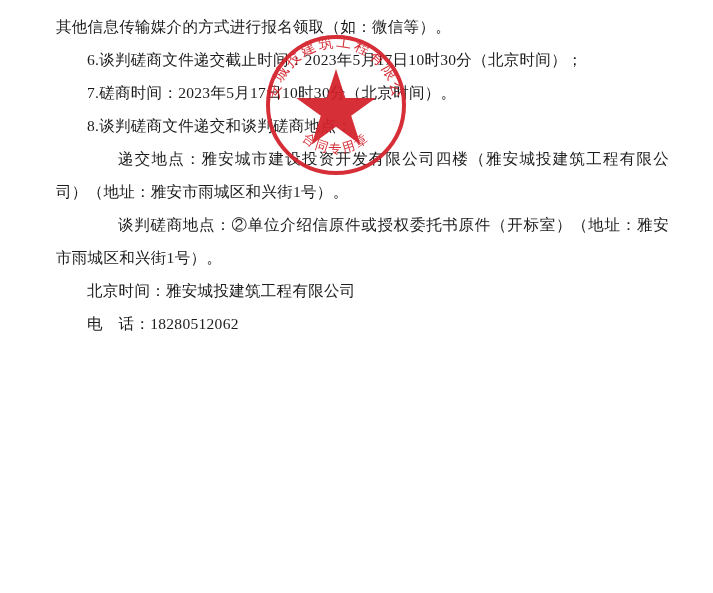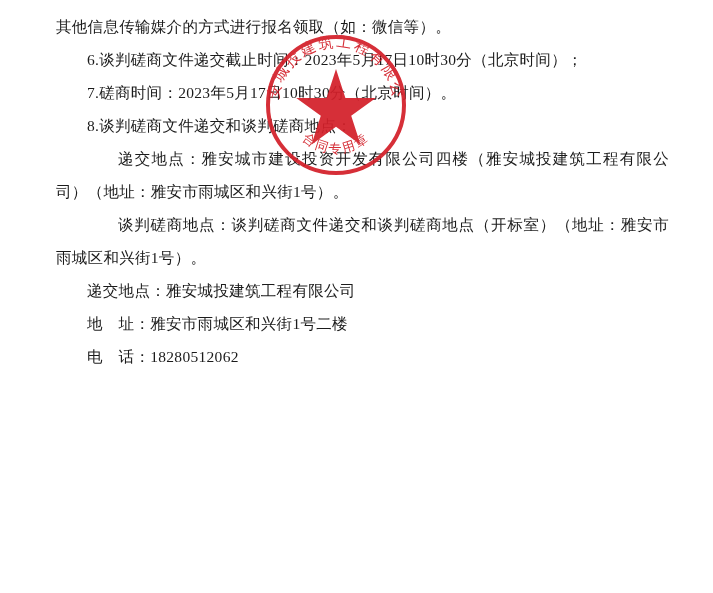--- a/index.html
+++ b/index.html
@@ -64,23 +64,22 @@
 <body>
 
 <div class="page">
 
   <div id="paragraphs">
       <p class="para no-indent">其他信息传输媒介的方式进行报名领取（如：微信等）。</p>
       <p class="para indent-1">6.谈判磋商文件递交截止时间：2023年5月17日10时30分（北京时间）；</p>
       <p class="para indent-1">7.磋商时间：2023年5月17日10时30分（北京时间）。</p>
       <p class="para indent-1">8.谈判磋商文件递交和谈判磋商地点：</p>
       <p class="para indent-2">递交地点：雅安城市建设投资开发有限公司四楼（雅安城投建筑工程有限公司）（地址：雅安市雨城区和兴街1号）。</p>
-      <p class="para indent-2">谈判磋商地点：谈判磋商文件递交和谈判磋商地点（开标室）（地址：雅安市雨城区和兴街1号）。</p>
-      <p class="para contact-line">递交地点：雅安城投建筑工程有限公司</p>
-      <p class="para contact-line">地　址：雅安市雨城区和兴街1号二楼</p>
+      <p class="para indent-2">谈判磋商地点：②单位介绍信原件或授权委托书原件（开标室）（地址：雅安市雨城区和兴街1号）。</p>
+      <p class="para contact-line">北京时间：雅安城投建筑工程有限公司</p>
       <p class="para contact-line">电　话：18280512062</p>
     </div>
 
   <div class="seal">
     <svg viewBox="0 0 160 160" xmlns="http://www.w3.org/2000/svg">
       <defs>
         <path id="topArc" d="M 22,80 A 58,58 0 0 1 138,80"></path>
         <path id="botArc" d="M 32,80 A 48,48 0 0 0 128,80"></path>
       </defs>
       <g fill="none" stroke="#d3202a" stroke-width="4">

